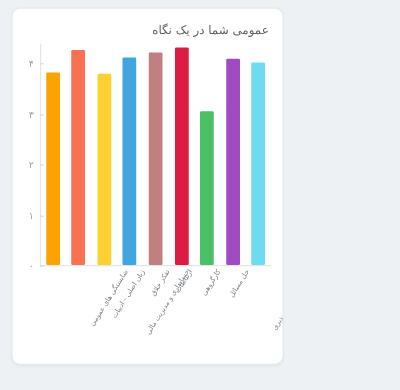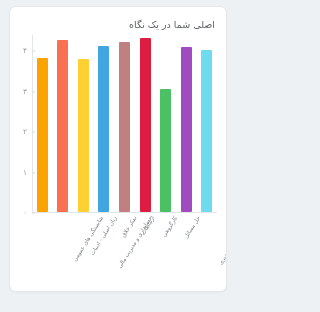--- a/index.html
+++ b/index.html
@@ -110,21 +110,21 @@
     transform: rotate(-58deg);
     text-align: right;
     line-height: 1.1;
   }
 </style>
 </head>
 <body>
 
 <div id="card">
 
-  <div id="chart-title">اصلی شما در یک نگاه</div>
+  <div id="chart-title">عمومی شما در یک نگاه</div>
 
   <div id="plot">
     <div id="axis-line-y"></div>
     <div id="axis-line-x"></div>
     <div id="yticks">
         <div class="ytick" style="top: 178px;">۰</div>
         <div class="ytick-mark" style="top: 178px;"></div>
         <div class="ytick" style="top: 137.545px;">۱</div>
         <div class="ytick-mark" style="top: 137.545px;"></div>
         <div class="ytick" style="top: 97.0909px;">۲</div>

